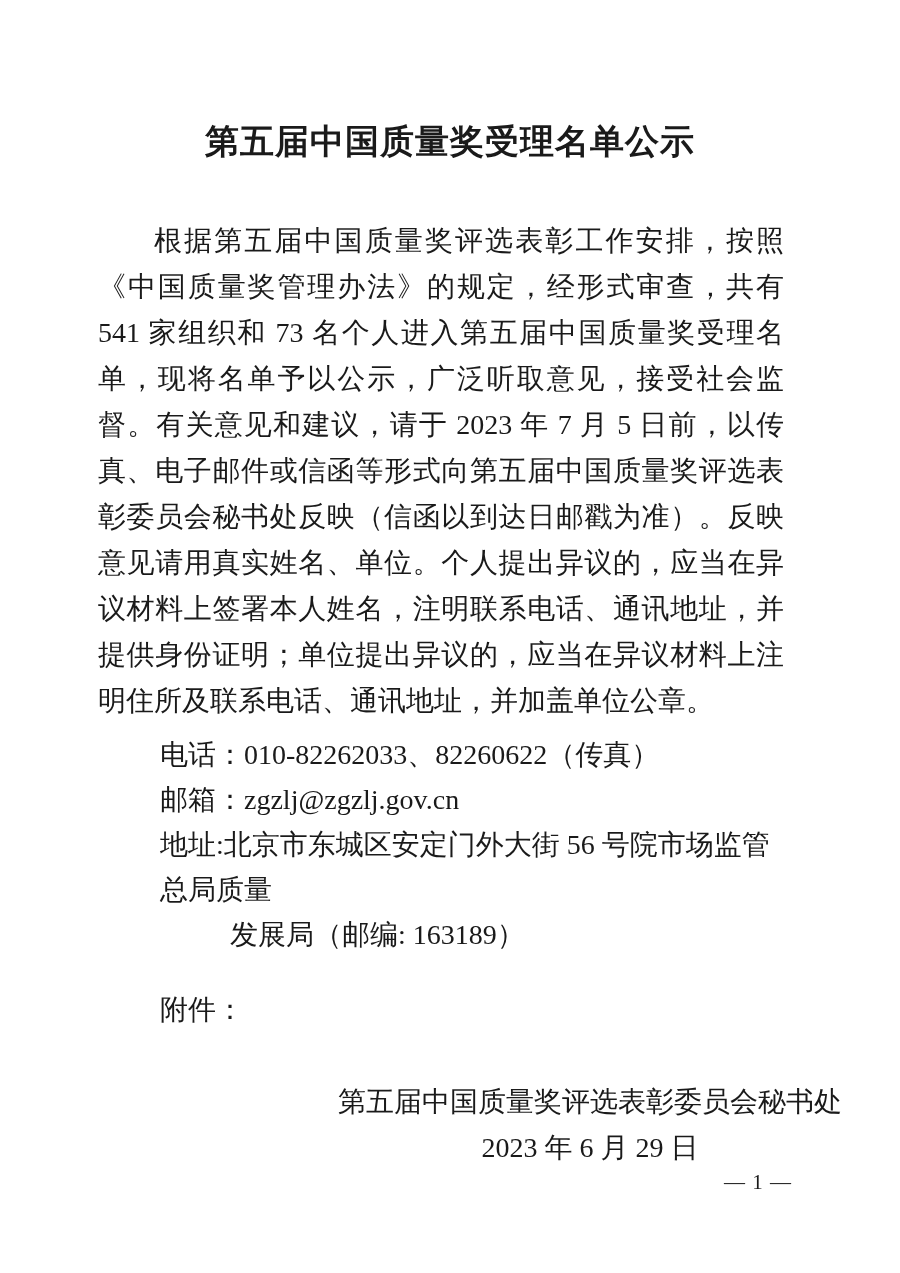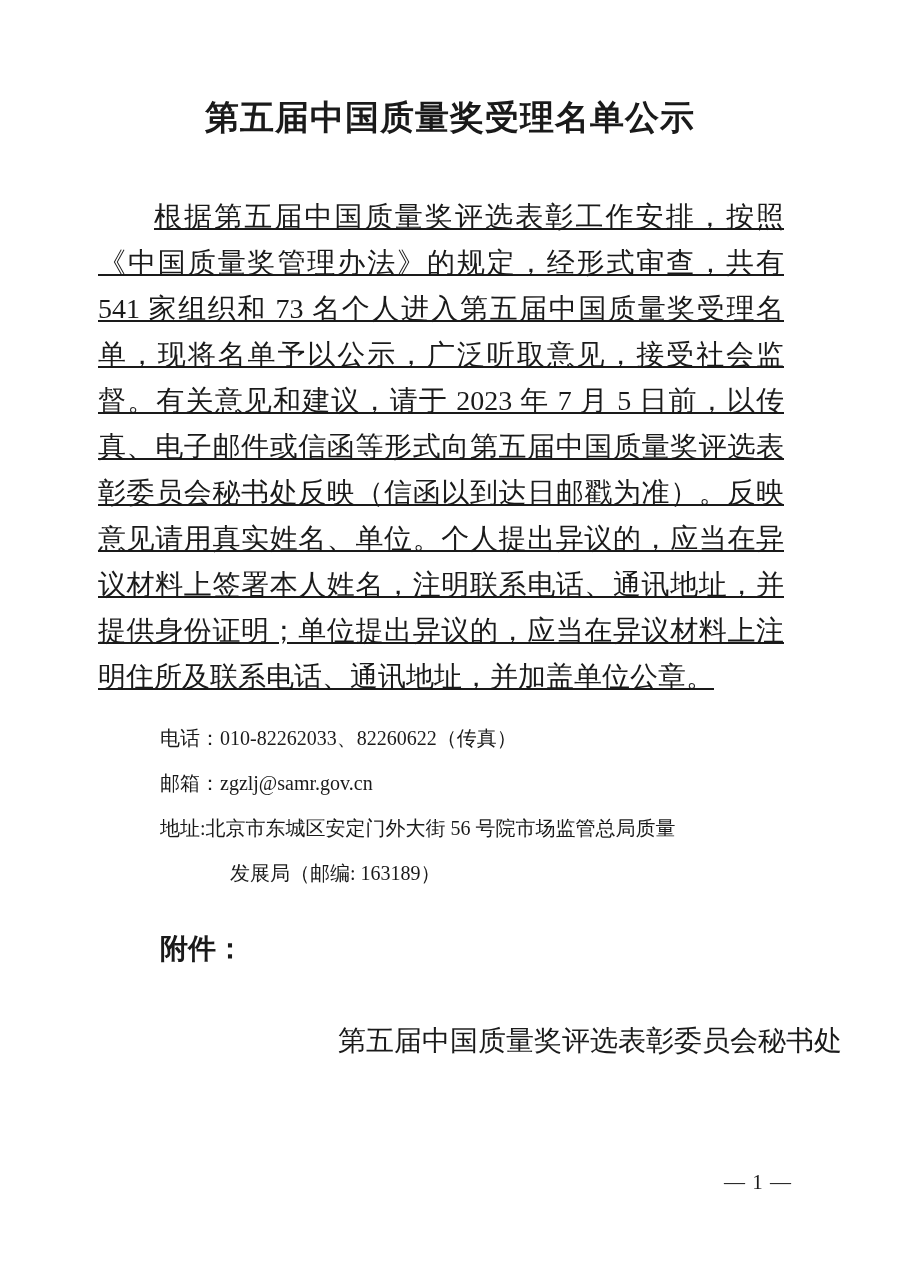--- a/index.html
+++ b/index.html
@@ -10,59 +10,58 @@
   }
   .page {
     position: relative;
     width: 900px;
     height: 1273px;
     margin: 0;
     background: #ffffff;
     color: #1a1a1a;
     font-family: "Liberation Serif", "DejaVu Serif", serif;
     overflow: hidden;
-    padding-top: 96px;
+    padding-top: 120px;
   }
   .title {
     margin: 0;
     text-align: center;
     font-size: 34px;
     line-height: 44px;
     font-weight: 700;
     letter-spacing: 1px;
   }
   .para {
     margin: 54px 116px 0 98px;
     font-size: 28px;
     line-height: 46px;
     text-align: justify;
     text-justify: inter-character;
     text-indent: 2em;
-    text-decoration: underline;
   }
   .contact {
-    margin: 16px 116px 0 98px;
-    font-size: 20px;
+    margin: 8px 116px 0 98px;
+    font-size: 28px;
     line-height: 45px;
   }
   .contact-line {
     padding-left: 62px;
   }
   .contact-line.address .address-cont {
     padding-left: 70px;
   }
   .attachments {
     margin-top: 30px;
     margin-left: 160px;
     margin-right: 116px;
     font-size: 28px;
     line-height: 46px;
   }
   .attach-row { display: flex; align-items: flex-start; }
-  .attach-label { flex: 0 0 auto; font-weight: bold; }
+  .attach-label { flex: 0 0 auto; }
   .attach-items { flex: 1 1 auto; }
   .signature {
     margin: 46px 58px 0 auto;
     width: fit-content;
     text-align: center;
     font-size: 28px;
     line-height: 46px;
   }
   .page-number {
     position: absolute;
@@ -80,35 +79,36 @@
 
   <h1 class="title">第五届中国质量奖受理名单公示</h1>
 
   <p class="para">根据第五届中国质量奖评选表彰工作安排，按照《中国质量奖管理办法》的规定，经形式审查，共有 541 家组织和 73 名个人进入第五届中国质量奖受理名单，现将名单予以公示，广泛听取意见，接受社会监督。有关意见和建议，请于 2023 年 7 月 5 日前，以传真、电子邮件或信函等形式向第五届中国质量奖评选表彰委员会秘书处反映（信函以到达日邮戳为准）。反映意见请用真实姓名、单位。个人提出异议的，应当在异议材料上签署本人姓名，注明联系电话、通讯地址，并提供身份证明；单位提出异议的，应当在异议材料上注明住所及联系电话、通讯地址，并加盖单位公章。</p>
 
   <div class="contact">
     <div class="contact-line">
       <span>电话：</span><span>010-82262033、82260622（传真）</span>
     </div>
     <div class="contact-line">
-      <span>邮箱：</span><span>zgzlj@samr.gov.cn</span>
+      <span>邮箱：</span><span>zgzlj@zgzlj.gov.cn</span>
     </div>
     <div class="contact-line address">
       <span>地址:</span><span>北京市东城区安定门外大街 56 号院市场监管总局质量</span>
       <div class="address-cont">发展局（邮编: 163189）</div>
     </div>
   </div>
 
   <div class="attachments">
     <div class="attach-row">
       <span class="attach-label">附件：</span>
       <div class="attach-items">
       </div>
     </div>
   </div>
 
   <div class="signature">
     <div>第五届中国质量奖评选表彰委员会秘书处</div>
+    <div>2023 年 6 月 29 日</div>
   </div>
 
   <div class="page-number">— 1 —</div>
 
 </div>
 
 </body></html>

